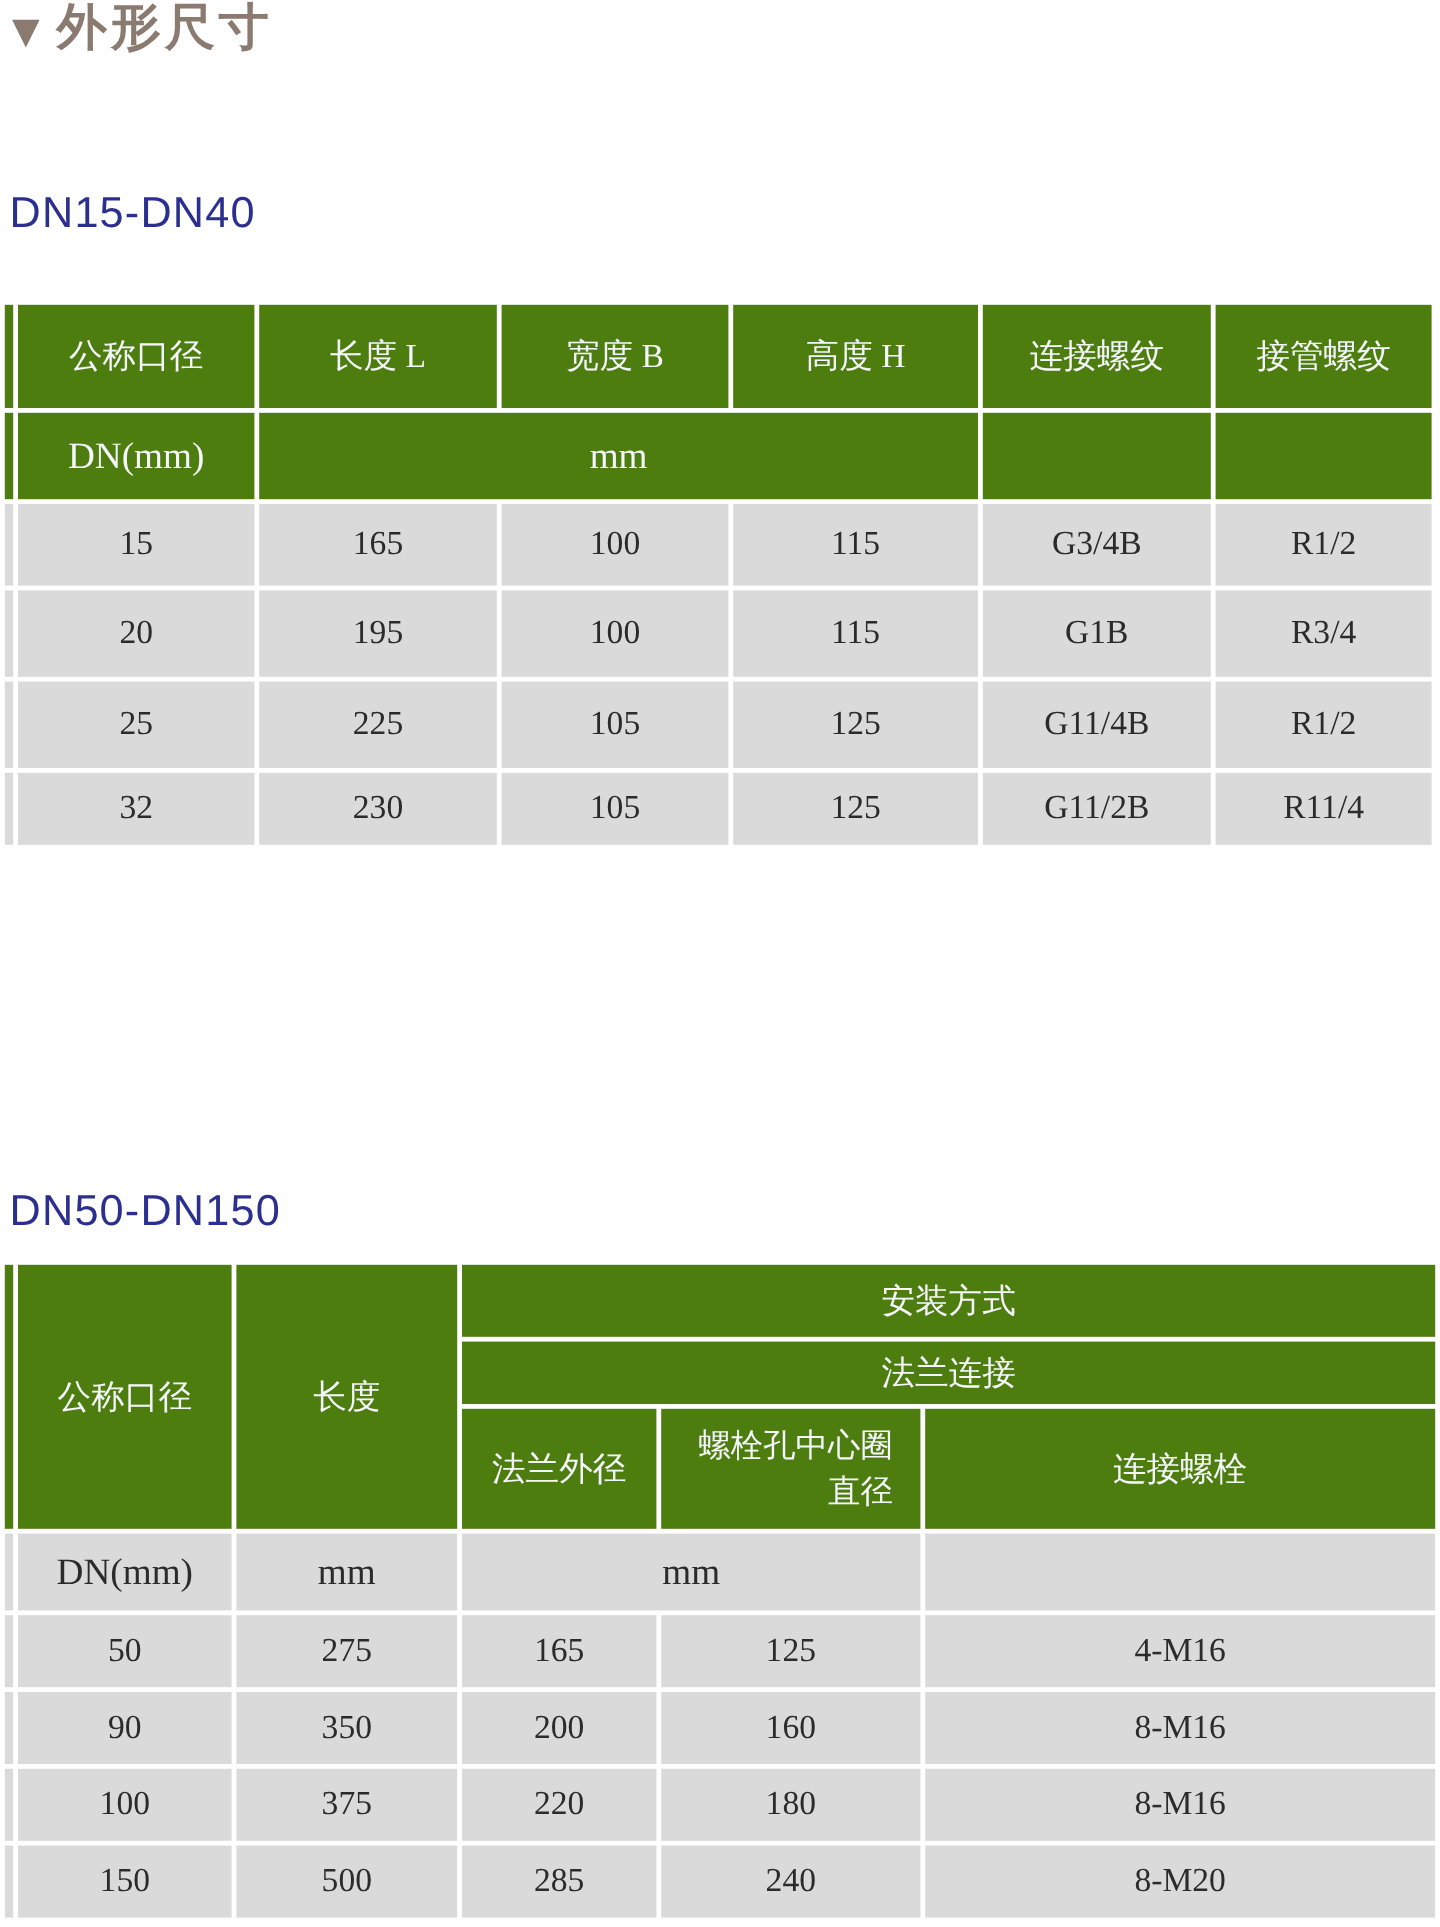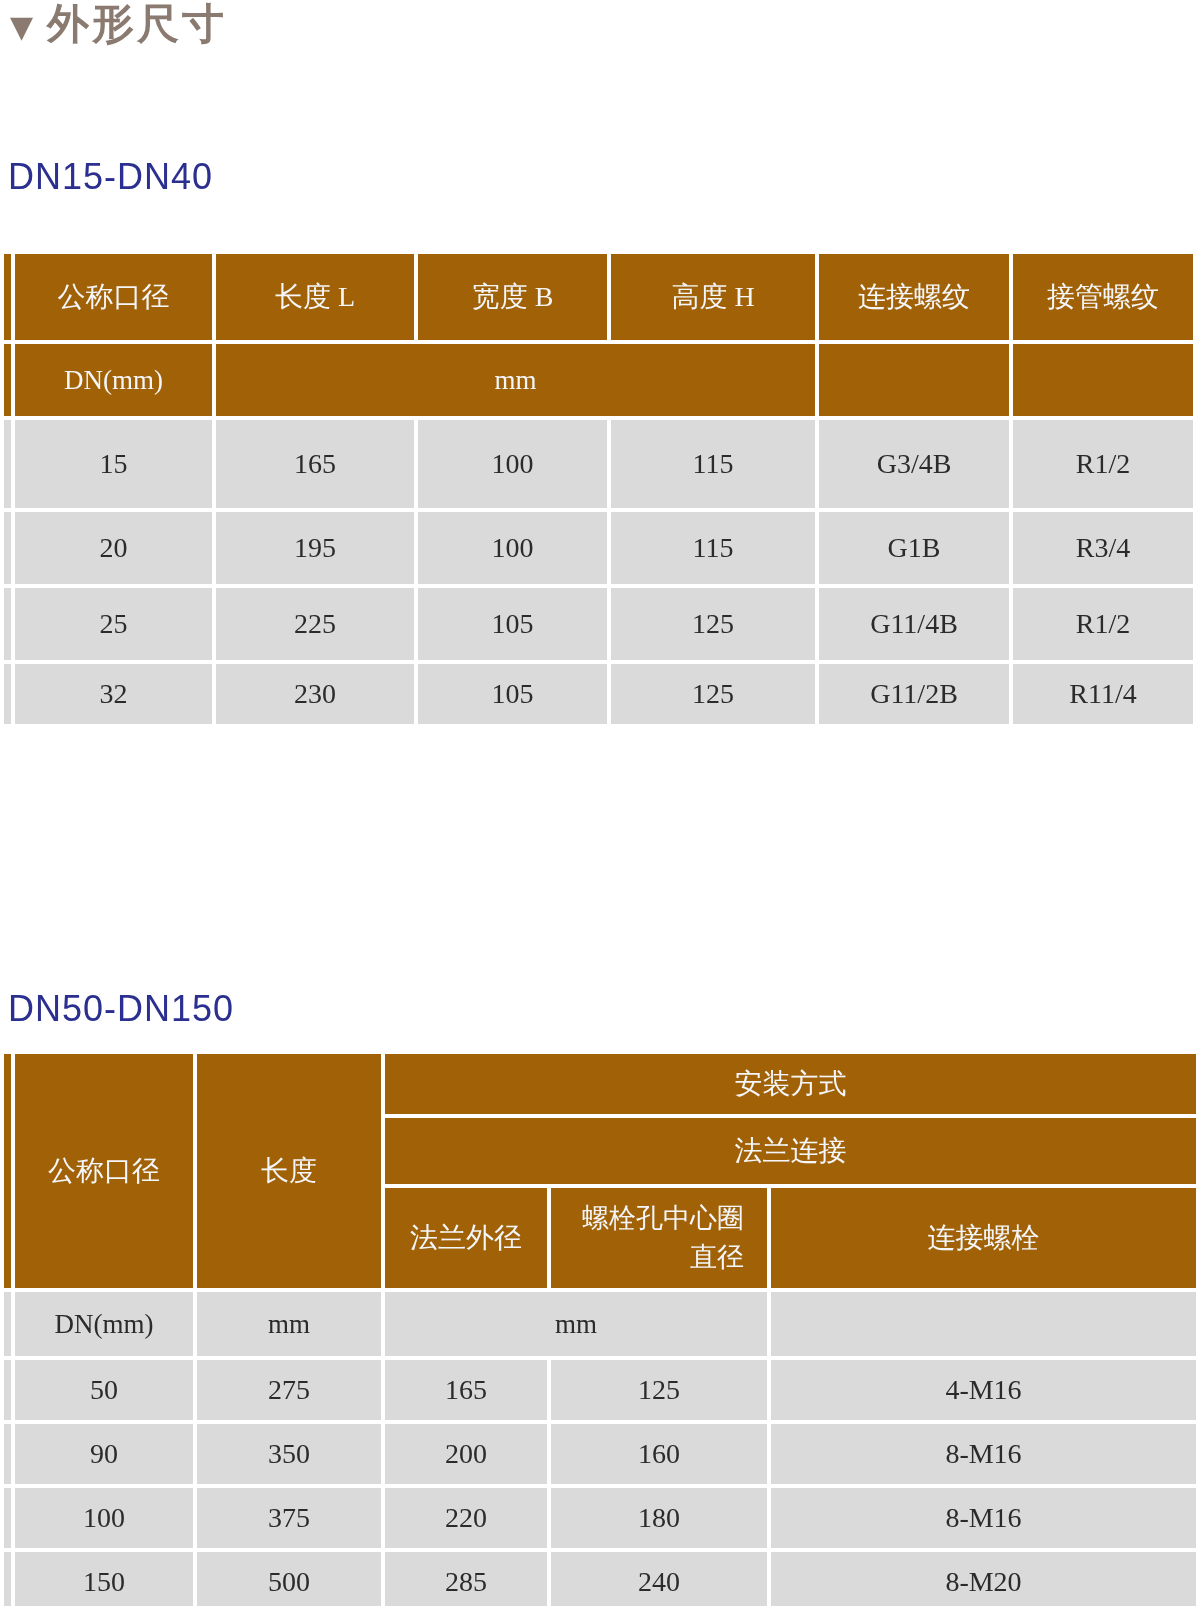--- a/index.html
+++ b/index.html
@@ -30,24 +30,24 @@
 
   
   table.t {
     position:absolute; left:0px;
     border-collapse:separate; border-spacing:4px;
     table-layout:fixed; empty-cells:show;
   }
   .t1 { top:250px; }
   .t2 { top:1050px; }
   td { text-align:center; vertical-align:middle; overflow:hidden; }
-  td.hd { background:#a16207; color:#f4f6fa; font-size:28px; }
+  td.hd { background:#4d7c0f; color:#f4f6fa; font-size:28px; }
   td.gd { background:#dadada; color:#2b2b2b; font-size:28px; }
   td.strip { padding:0; }
-  td.unit { font-size:27px; }
+  td.unit { font-size:31px; }
   .wrap-6 { display:inline-block; max-width:170px; line-height:1.45; font-size:27px;text-align:right; }
   .subhd { font-size:27px; }
 </style>
 </head>
 <body>
 
 <div class="page">
 
   <div class="doc-title">
     <span class="tri">▼</span>
@@ -76,21 +76,21 @@
       <td class="hd">连接螺纹</td>
       <td class="hd">接管螺纹</td>
     </tr>
     <tr style="height:72px">
       <td class="hd strip"></td>
       <td class="hd unit">DN(mm)</td>
       <td class="hd unit" colspan="3">mm</td>
       <td class="hd"></td>
       <td class="hd"></td>
     </tr>
-    <tr style="height:88px">
+    <tr style="height:68px">
       <td class="gd strip"></td>
       <td class="gd">15</td>
       <td class="gd">165</td>
       <td class="gd">100</td>
       <td class="gd">115</td>
       <td class="gd">G3/4B</td>
       <td class="gd">R1/2</td>
     </tr>
     <tr style="height:72px">
       <td class="gd strip"></td>
@@ -133,21 +133,21 @@
         <col style="width:216px">
         <col style="width:425px">
     </colgroup>
     <tbody>
         <tr style="height:60px">
       <td class="hd strip" rowspan="3"></td>
       <td class="hd" rowspan="3">公称口径</td>
       <td class="hd" rowspan="3">长度</td>
       <td class="hd" colspan="3">安装方式</td>
     </tr>
-    <tr style="height:66px">
+    <tr style="height:52px">
       <td class="hd" colspan="3">法兰连接</td>
     </tr>
     <tr style="height:100px">
       <td class="hd subhd">法兰外径</td>
       <td class="hd subhd"><span class="wrap-6">螺栓孔中心圈直径</span></td>
       <td class="hd subhd">连接螺栓</td>
     </tr>
     <tr style="height:64px">
       <td class="gd strip"></td>
       <td class="gd unit">DN(mm)</td>

